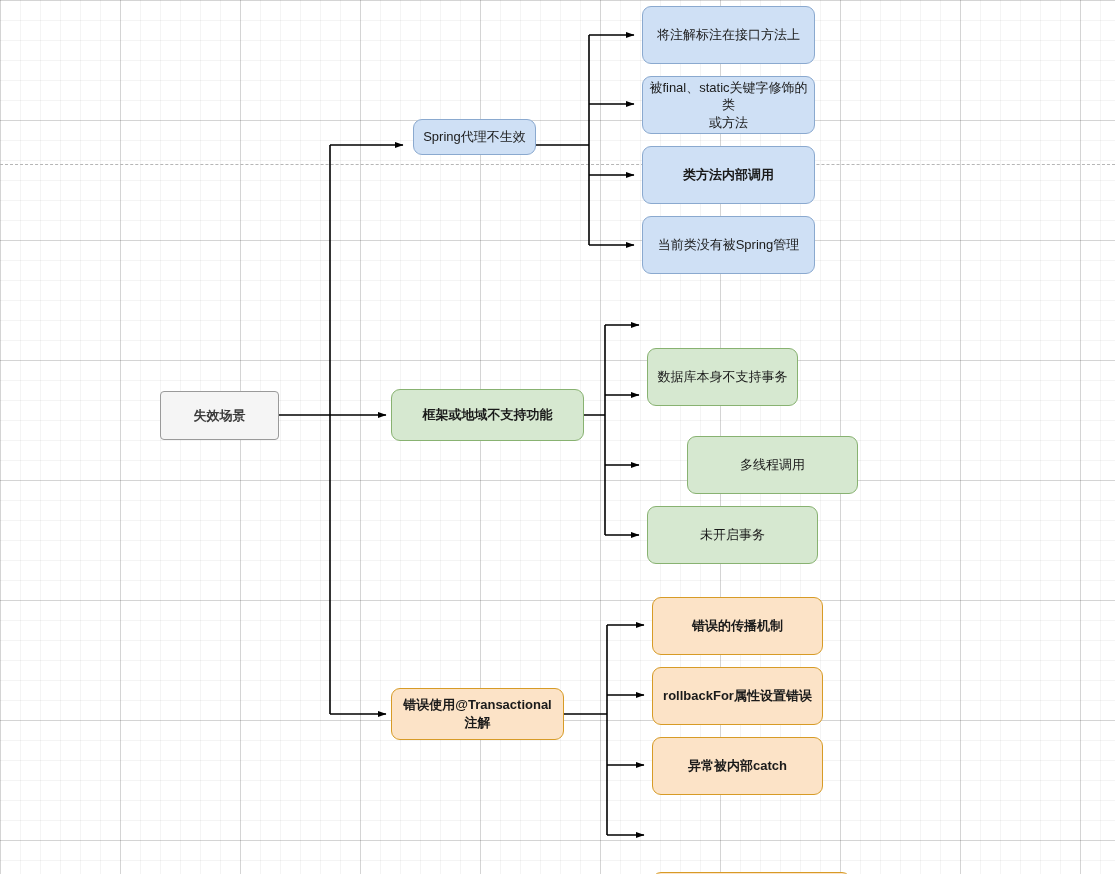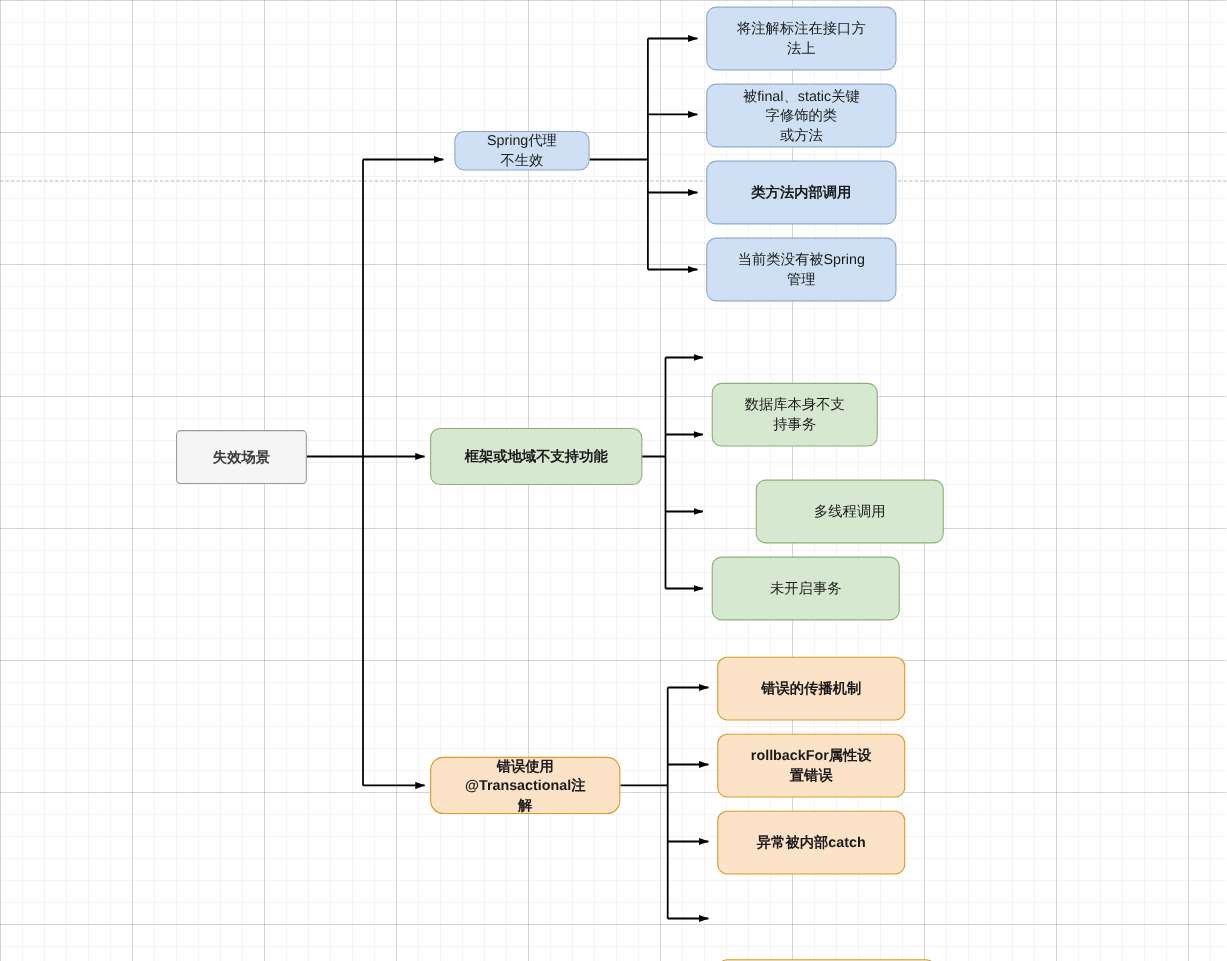--- a/index.html
+++ b/index.html
@@ -54,21 +54,21 @@
     display: flex;
     align-items: center;
     justify-content: center;
     text-align: center;
     border-radius: 9px;
     border-width: 1px;
     border-style: solid;
     font-size: 13px;
     line-height: 1.35;
     color: #1a1a1a;
-    padding: 3px 26px;
+    padding: 3px 6px;
     white-space: pre-line;
   }
   .node.root {
     background: #f5f5f5;
     border-color: #9a9a9a;
     border-radius: 4px;
     color: #3b3b3b;
     font-weight: bold;
   }
   .node.blue {
@@ -141,20 +141,20 @@
 或方法</div>
   <div class="node blue" style="left:642px; top:146px; width:173px; height:58px;font-weight:bold;">类方法内部调用</div>
   <div class="node blue" style="left:642px; top:216px; width:173px; height:58px;">当前类没有被Spring管理</div>
 
   <div class="node green" style="left:391px; top:389px; width:193px; height:52px;font-weight:bold;">框架或地域不支持功能</div>
 
   <div class="node green" style="left:647px; top:348px; width:151px; height:58px;">数据库本身不支持事务</div>
   <div class="node green" style="left:647px; top:436px; width:171px; height:58px;margin-left:40px;">多线程调用</div>
   <div class="node green" style="left:647px; top:506px; width:171px; height:58px;">未开启事务</div>
 
-  <div class="node orange" style="left:391px; top:688px; width:173px; height:52px;border-radius:12px;">错误使用@Transactional注解</div>
+  <div class="node orange" style="left:391px; top:688px; width:173px; height:52px;">错误使用@Transactional注解</div>
 
   <div class="node orange" style="left:652px; top:597px; width:171px; height:58px;">错误的传播机制</div>
   <div class="node orange" style="left:652px; top:667px; width:171px; height:58px;">rollbackFor属性设置错误</div>
   <div class="node orange" style="left:652px; top:737px; width:171px; height:58px;">异常被内部catch</div>
   <div class="node orange" style="left:652px; top:852px; width:199px; height:58px;margin-top:20px;">嵌套事务</div>
 
 </div>
 
 </body></html>

